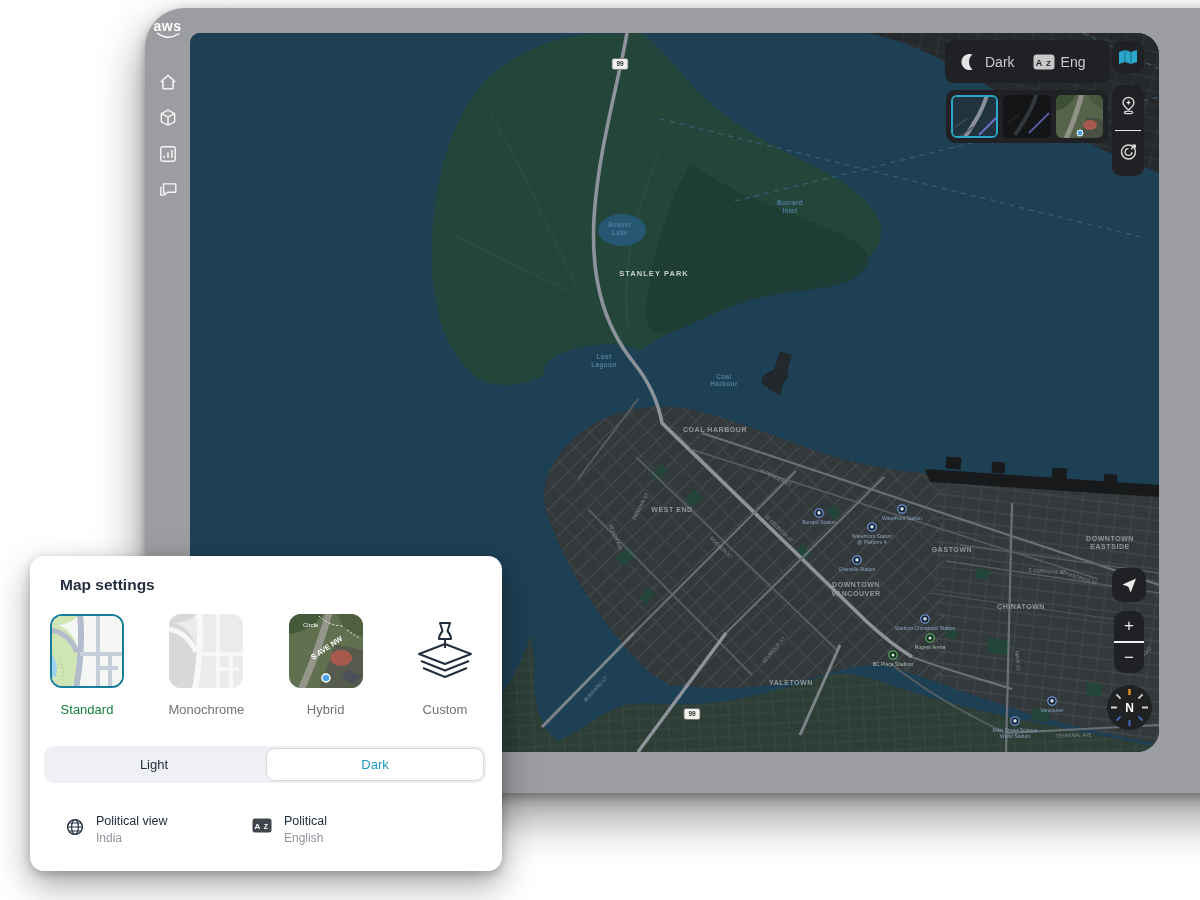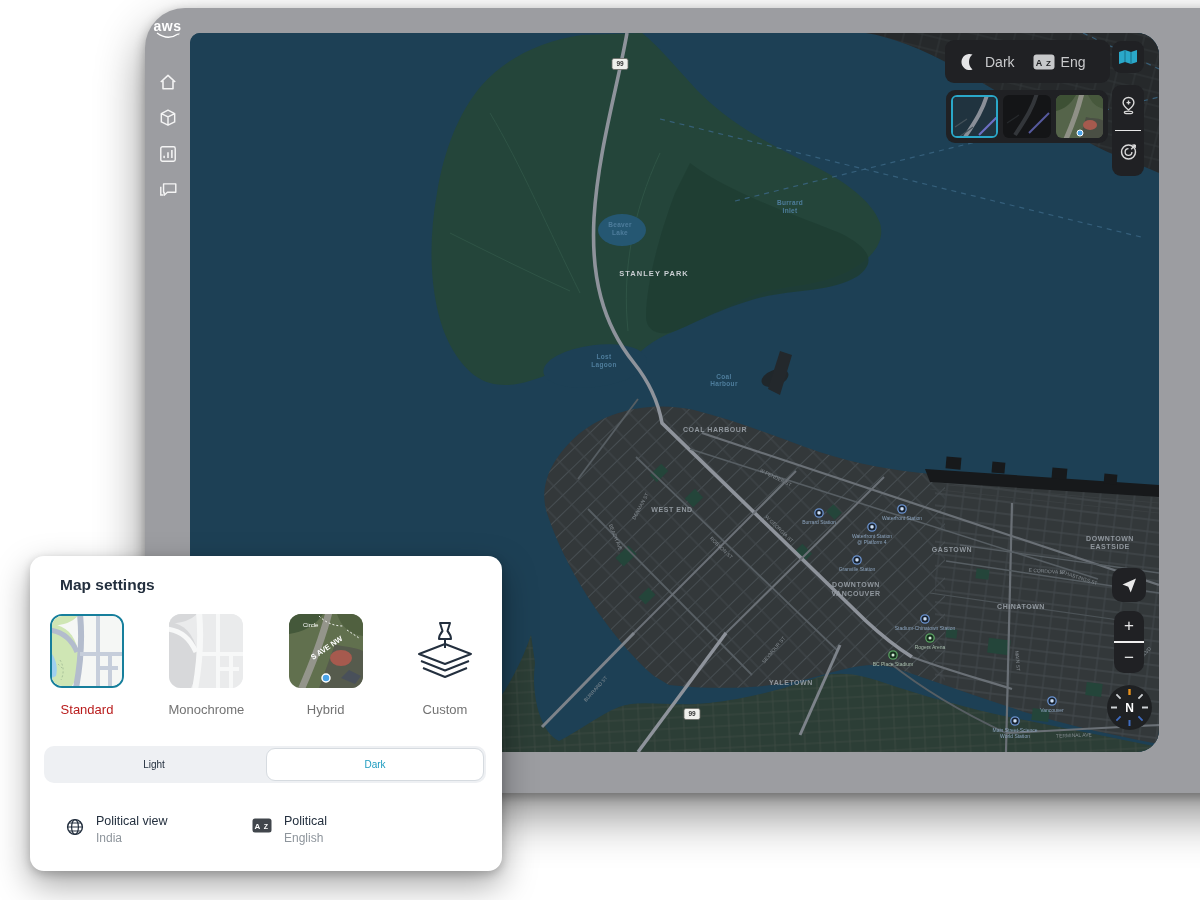--- a/index.html
+++ b/index.html
@@ -42,23 +42,23 @@
   
   .panel{position:absolute;left:30px;top:556px;width:472px;height:315px;background:#fff;border-radius:14px;
          box-shadow:0 14px 34px rgba(0,0,0,.35), 0 3px 10px rgba(0,0,0,.2);box-sizing:border-box;z-index:5}
   .panel h2{margin:20px 0 0 30px;font-size:15.5px;color:#232f3e}
   .styles-row{display:flex;justify-content:space-between;padding:0 18px;margin-top:20px}
   .style-opt{width:78px;display:flex;flex-direction:column;align-items:center;cursor:pointer}
   .thumb{width:74px;height:74px;border-radius:12px;overflow:hidden;box-sizing:border-box;background:#fff}
   .thumb.std{border:2px solid #177f9c}
   .thumb.mono{background:#ececee}
   .style-lbl{margin-top:14px;font-size:13px;color:#737373}
-  .style-opt.sel .style-lbl{color:#b91c1c}
+  .style-opt.sel .style-lbl{color:#15803d}
   .theme-toggle{position:absolute;left:14px;right:16px;top:190px;height:37px;background:#eef0f3;border-radius:10px;
-                display:flex;font-size:10px}
+                display:flex;font-size:13px}
   .seg{flex:1;display:flex;align-items:center;justify-content:center;color:#232f3e;cursor:pointer;border-radius:9px;margin:2px}
   .seg.sel{background:#fff;border:1px solid #d6dbe0;color:#1d9bbf}
   .panel-footer{position:absolute;left:0;right:4px;top:258px;display:flex}
   .foot-item{display:flex;align-items:flex-start;gap:12px;cursor:pointer}
   .foot-item.pv{margin-left:36px;width:150px}
   .foot-item .ficon{margin-top:4px}
   .f-lbl{font-size:12.5px;color:#232f3e}
   .f-val{font-size:12px;color:#8e959c;margin-top:3px}
   
   .ml-region{fill:#9aa1a8;font:bold 7px "Liberation Sans",sans-serif;letter-spacing:.08em;text-anchor:middle;opacity:.9}

